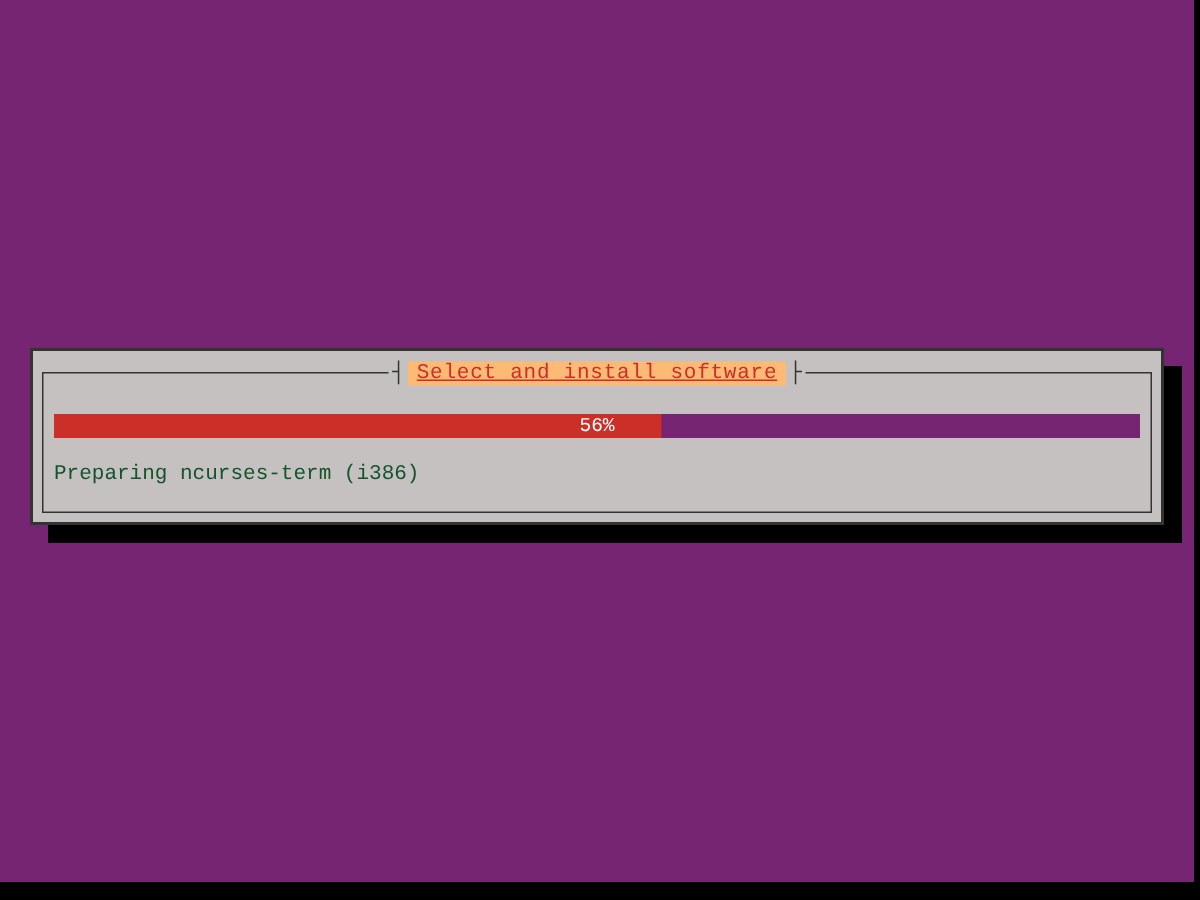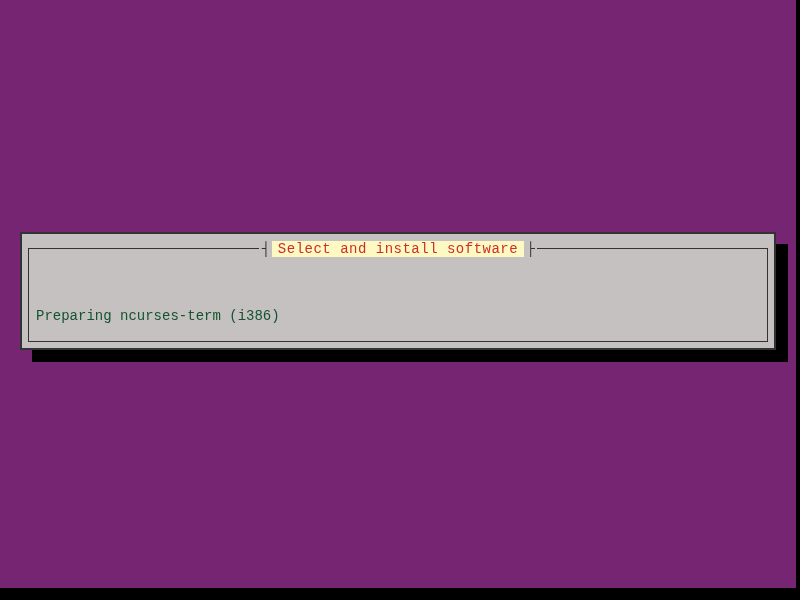--- a/index.html
+++ b/index.html
@@ -52,24 +52,25 @@
       z-index: 2;
     }
     .title-bracket {
       color: #333333;
       background: #c5c1c1;
       padding: 0 2px;
       font-weight: normal;
     }
     .title-text {
       color: #cc2f27;
-      background: #fef9c3;
+      background: #fdba74;
       padding: 0 6px;
       font-weight: normal;
       letter-spacing: 0.5px;
+      text-decoration: underline;
     }
     .progress-container {
       position: absolute;
       left: 14px;
       top: 42px;
       right: 14px;
       height: 16px;
       background: #762572;
     }
     .progress-fill {
@@ -122,15 +123,19 @@
 
 <div class="dialog">
   <div class="inner-frame"></div>
 
   <div class="title-wrap">
     <span class="title-bracket">┤</span>
     <span class="title-text">Select and install software</span>
     <span class="title-bracket">├</span>
   </div>
 
+  <div class="progress-container">
+    <div class="progress-fill" id="progress-fill" style="width: 56%;"></div>
+    <div class="progress-label">56%</div>
+  </div>
 
   <div class="status-text">Preparing ncurses-term (i386)</div>
 </div>
 
 </body></html>

